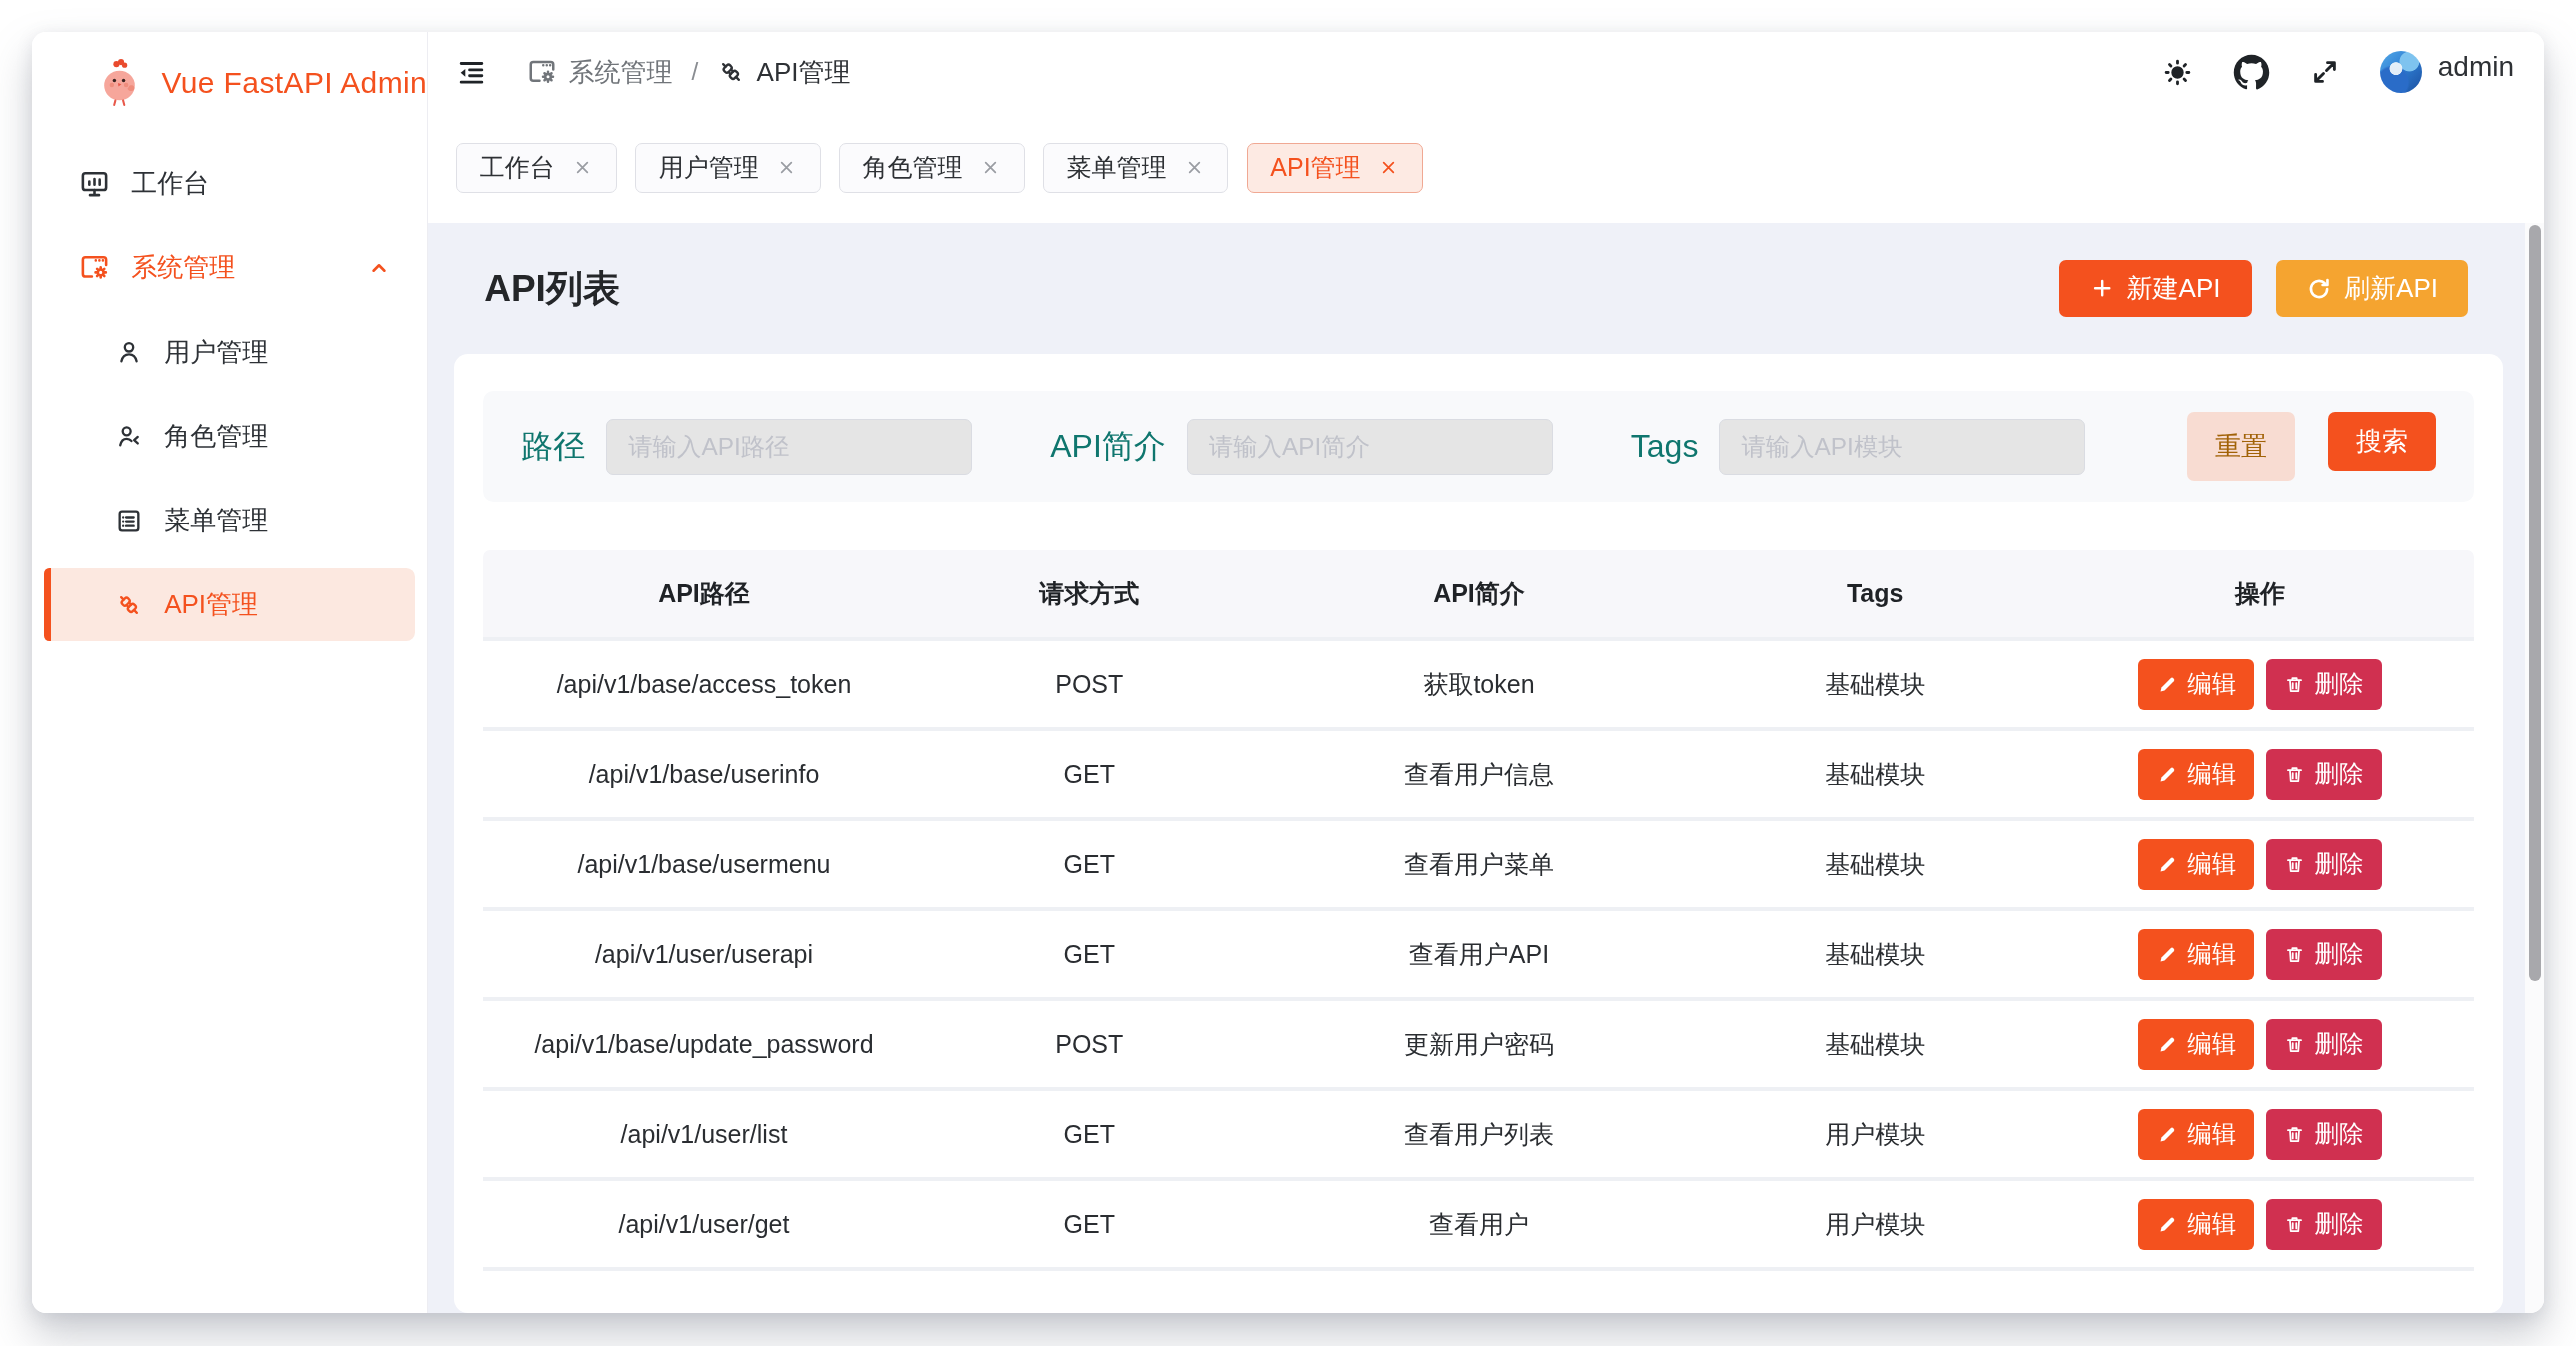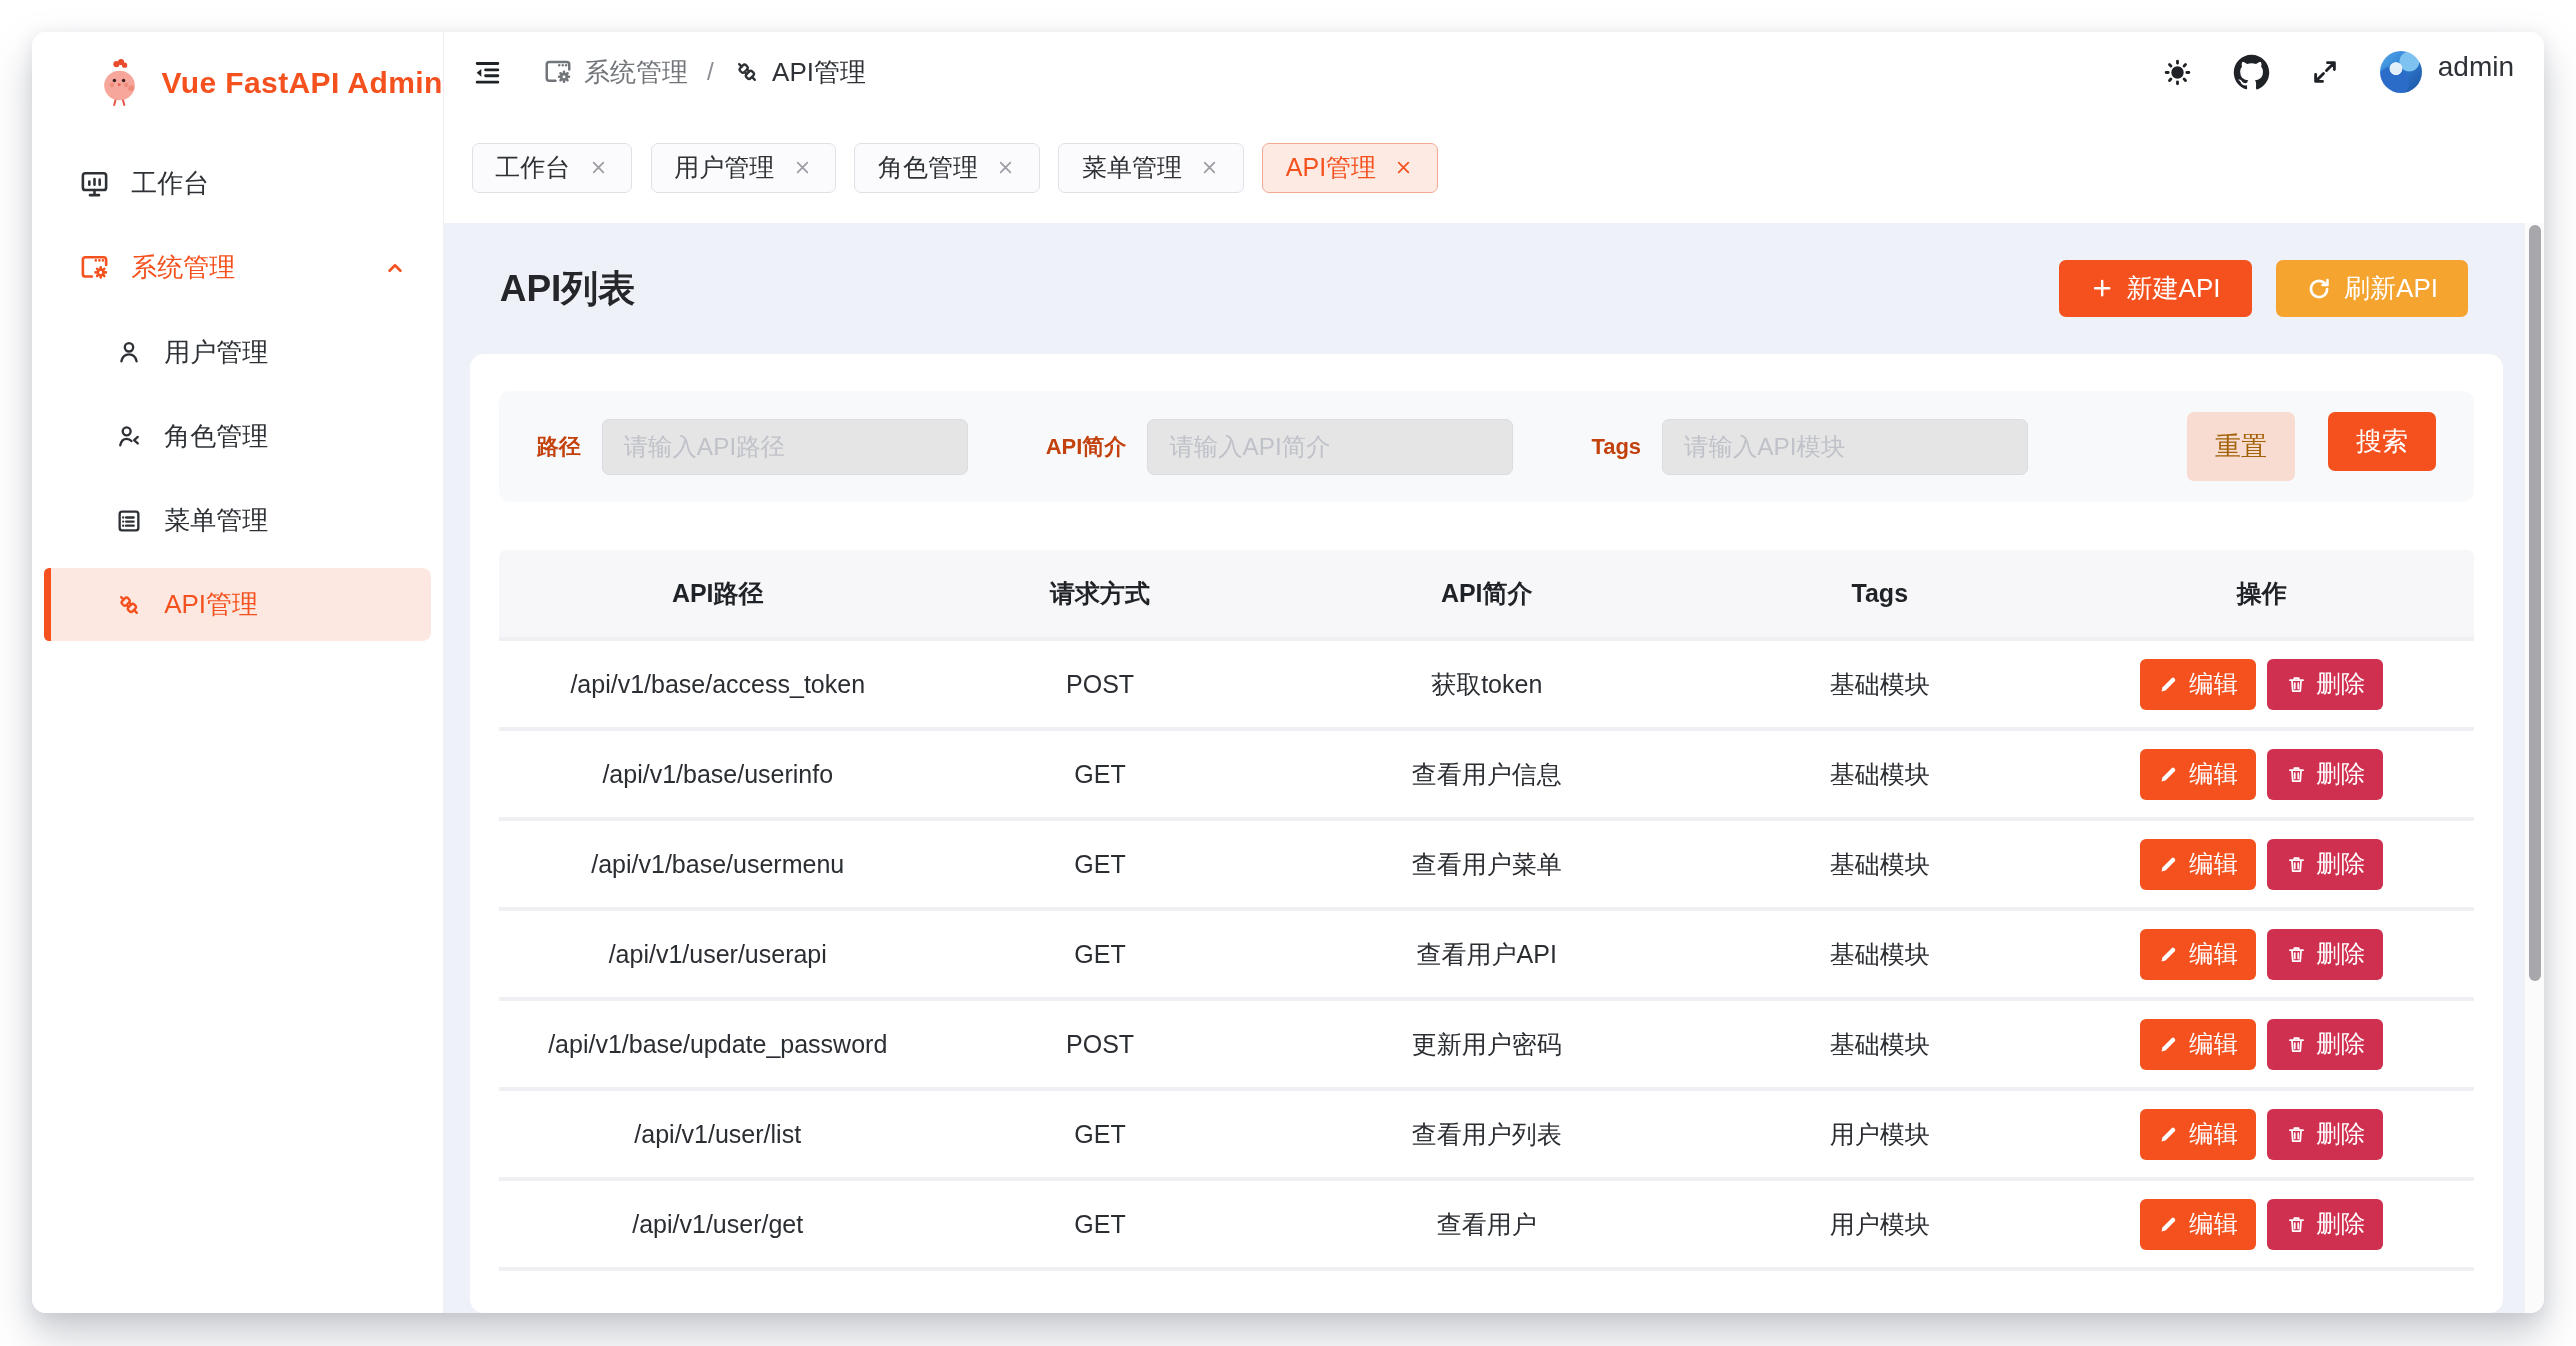--- a/index.html
+++ b/index.html
@@ -15,21 +15,21 @@
   
   .app-window{
     position:absolute; left:32px; top:32px; width:2512px; height:1281px;
     background:#fff; border-radius:14px; overflow:hidden; display:flex;
     box-shadow:0 22.6px 42px rgba(120,125,140,.38), 0 3.5px 15.7px rgba(120,125,140,.16);
   }
 
   
   .sidebar{ flex:0 0 383px; background:#fff; border-right:0.9px solid #ededf2; display:flex; flex-direction:column; }
   .logo-row{ display:flex; align-items:center; gap:17.4px; padding:24.4px 0 0 63px; height:77px; }
-  .logo-row .brand{ font-size:30px; font-weight:bold; color:#f4511e; letter-spacing:0.4px; white-space:nowrap; }
+  .logo-row .brand{ font-size:30px; font-weight:normal; color:#f4511e; letter-spacing:0.4px; white-space:nowrap; }
   .menu{ margin-top:38px; display:flex; flex-direction:column; gap:11.3px; }
   .menu-item{
     display:flex; align-items:center; height:73px; margin:0 12.2px;
     border-left:7px solid transparent; border-radius:5.2px 8.7px 8.7px 5.2px;
     font-size:26px; color:#2d3136; cursor:pointer; gap:21px;
   }
   .menu-item.top{ padding-left:28px; }
   .menu-item.sub{ padding-left:64px; }
   .menu-item .mi-icon{ flex:0 0 auto; }
   .menu-item .chev{ margin-left:auto; margin-right:22.6px; }
@@ -80,21 +80,21 @@
   .btn{ display:inline-flex; align-items:center; justify-content:center; gap:12.2px; height:57px;
         border:none; border-radius:7px; font-size:26px; cursor:pointer;
         font-family:"Liberation Sans","DejaVu Sans",sans-serif; }
   .btn-primary{ background:#f4511e; color:#fff; padding:0 31px; }
   .btn-warning{ background:#f5a430; color:#fff; padding:8px 30px; }
 
   .card{ flex:1; margin:0 22px 0 26px; background:#fff; border-radius:14px; padding:37px 29px; min-height:0; }
 
   .filter-bar{ height:111px; background:#f8f9fb; border-radius:10.5px; display:flex; align-items:center;
                padding:0 38px; margin-bottom:48px; }
-  .f-label{ font-size:22px; color:#c2410c; white-space:nowrap;font-weight:bold; }
+  .f-label{ font-size:32px; color:#0f766e; white-space:nowrap; }
   .f-input{ width:366px; height:56px; margin-left:21px; border:1.3px solid #dadce2; border-radius:7px;
             background:#e5e5e5; padding:0 21px; font-size:24.4px; color:#33363b;
             font-family:"Liberation Sans","DejaVu Sans",sans-serif; }
   .f-input::placeholder{ color:#c0c2ca; }
   .f-gap{ width:78px; flex:0 0 auto; }
   .filter-actions{ margin-left:auto; display:flex; gap:33px; }
   .btn-reset{ background:#f8dcd2; color:#a16207; padding:0 28px; height:69px; font-weight:400; }
   .btn-search{ background:#f4511e; color:#fff; padding:0 28px; height:59px; }
 
   

